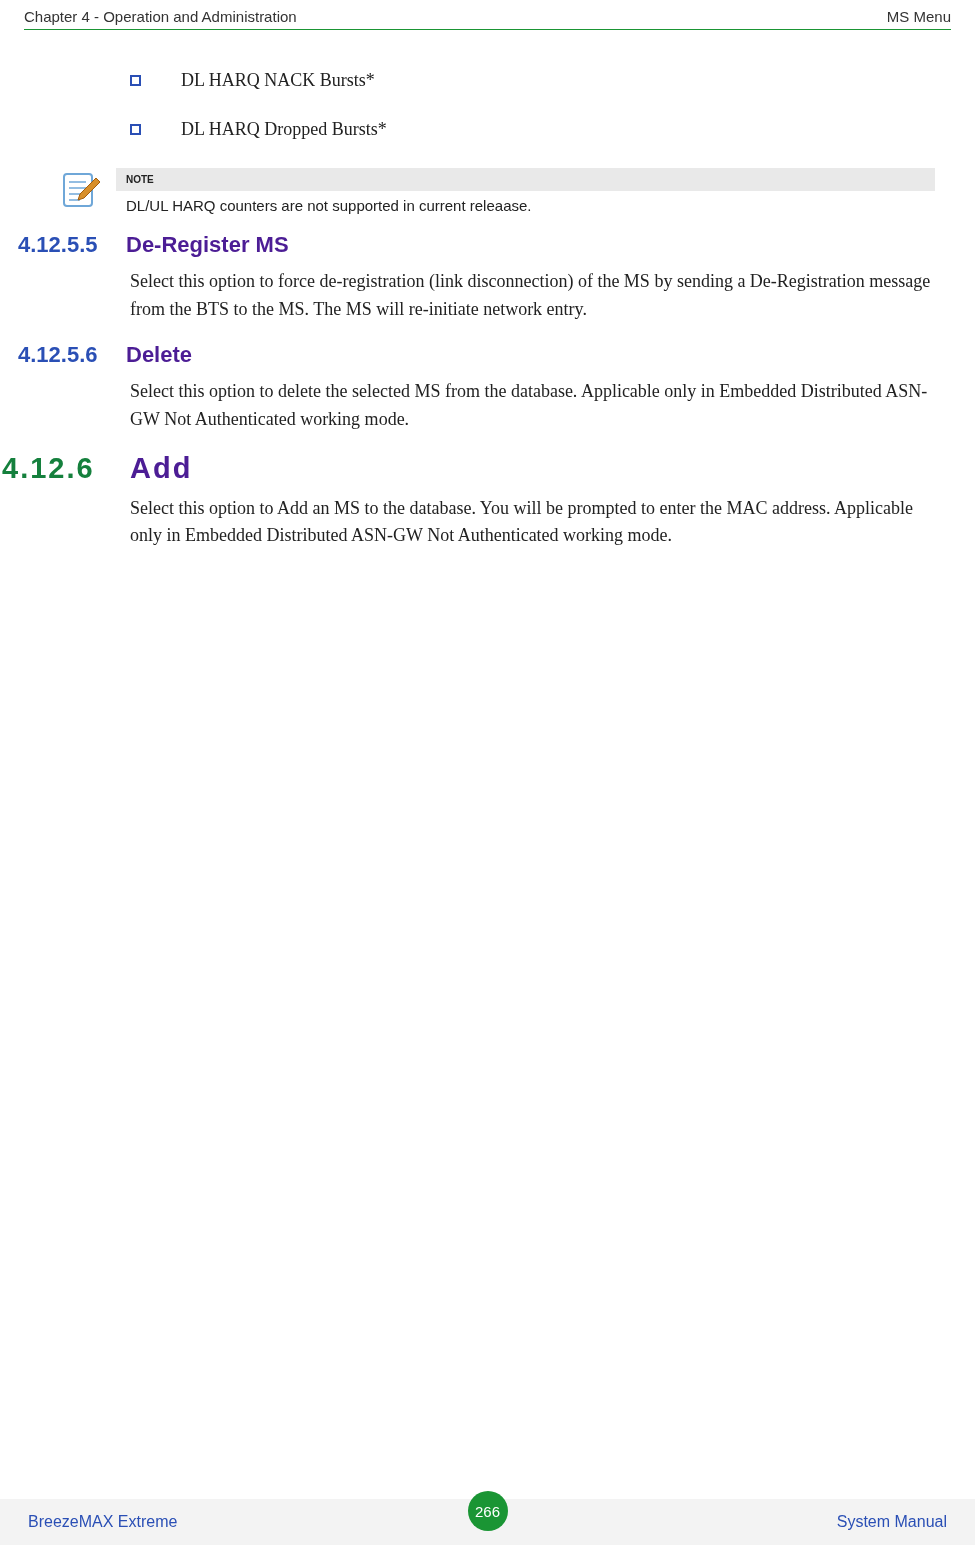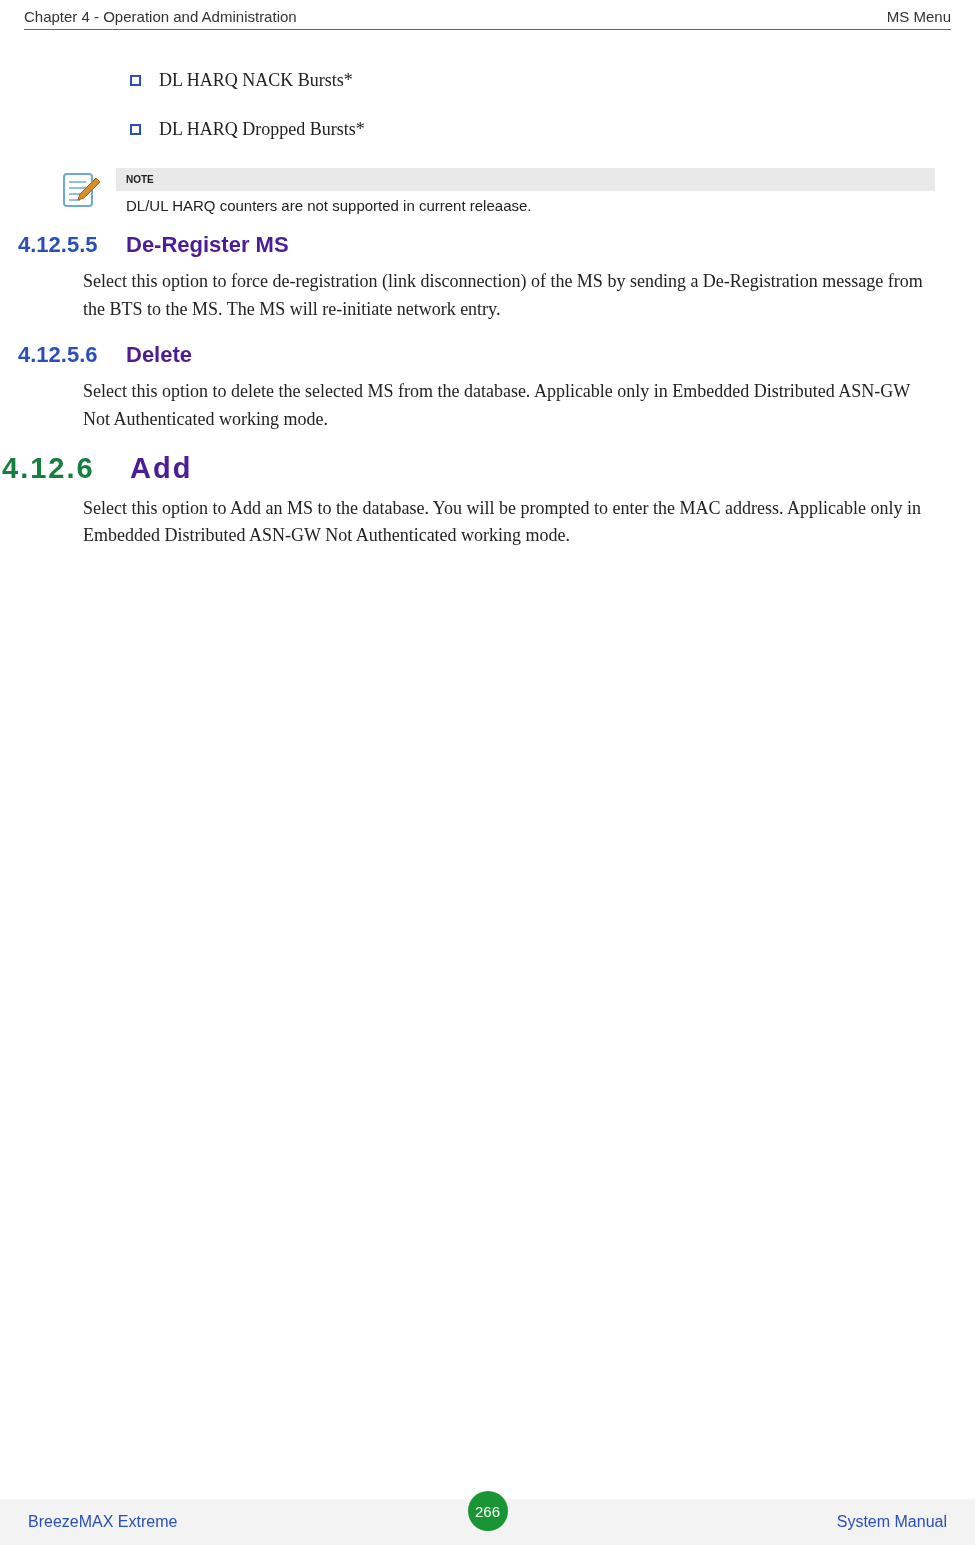--- a/index.html
+++ b/index.html
@@ -28,20 +28,21 @@
       margin: 0 24px;
     }
     .content {
       padding: 40px 40px 0 40px;
     }
     .bullet-row {
       display: flex;
       align-items: flex-start;
       margin-left: 90px;
       margin-bottom: 28px;
+      gap: 22px;
     }
     .bullet-square {
       width: 11px;
       height: 11px;
       border: 2px solid #2a4fb5;
       margin-right: 18px;
       margin-top: 5px;
       flex-shrink: 0;
     }
     .bullet-text {
@@ -104,21 +105,21 @@
       width: 128px;
       margin-left: -38px;
     }
     .section-row-large .section-title {
       font-size: 29px;
       letter-spacing: 2px;
     }
     .section-body {
       font-size: 18px;
       color: #222;
-      margin-left: 43px;
+      margin-left: 90px;
       line-height: 1.55;
       margin-bottom: 18px;
     }
     .footer {
       position: absolute;
       bottom: 0;
       left: 0;
       right: 0;
       background: #f3f3f3;
       display: flex;

